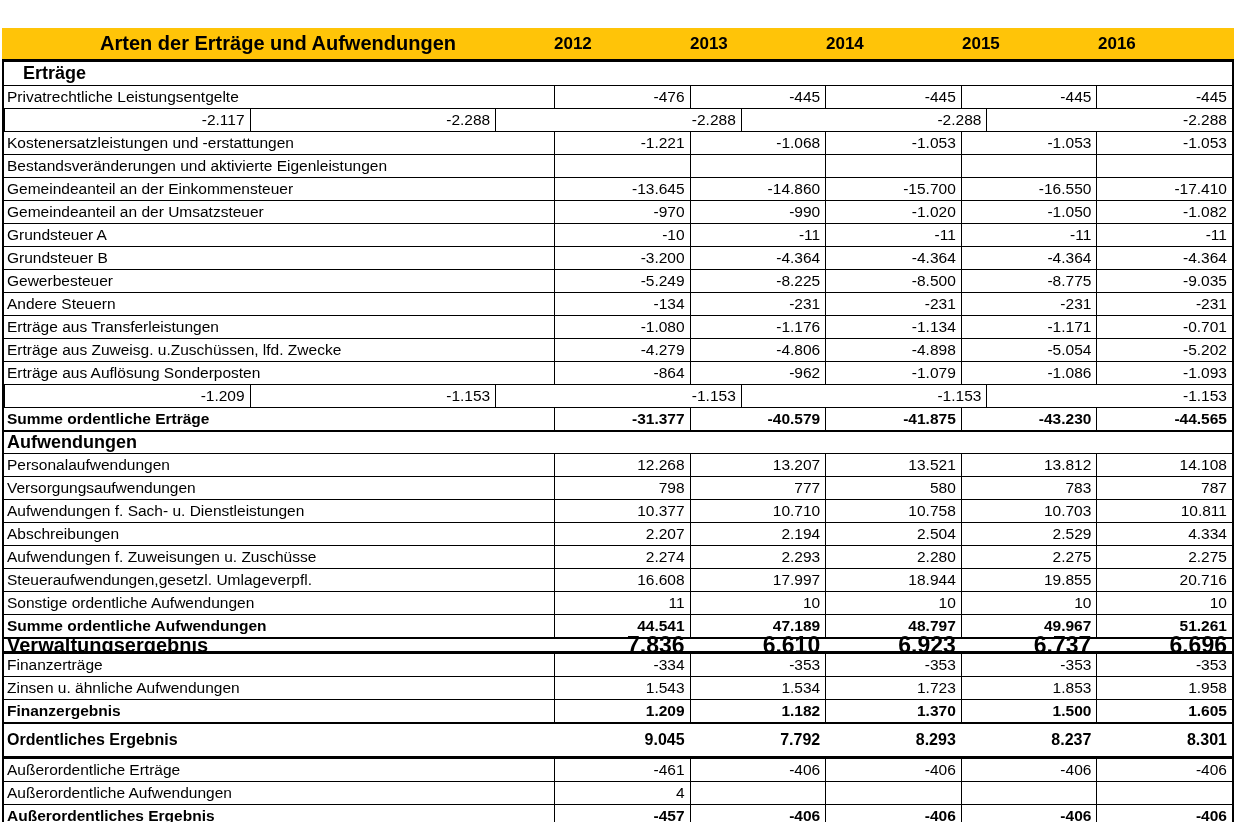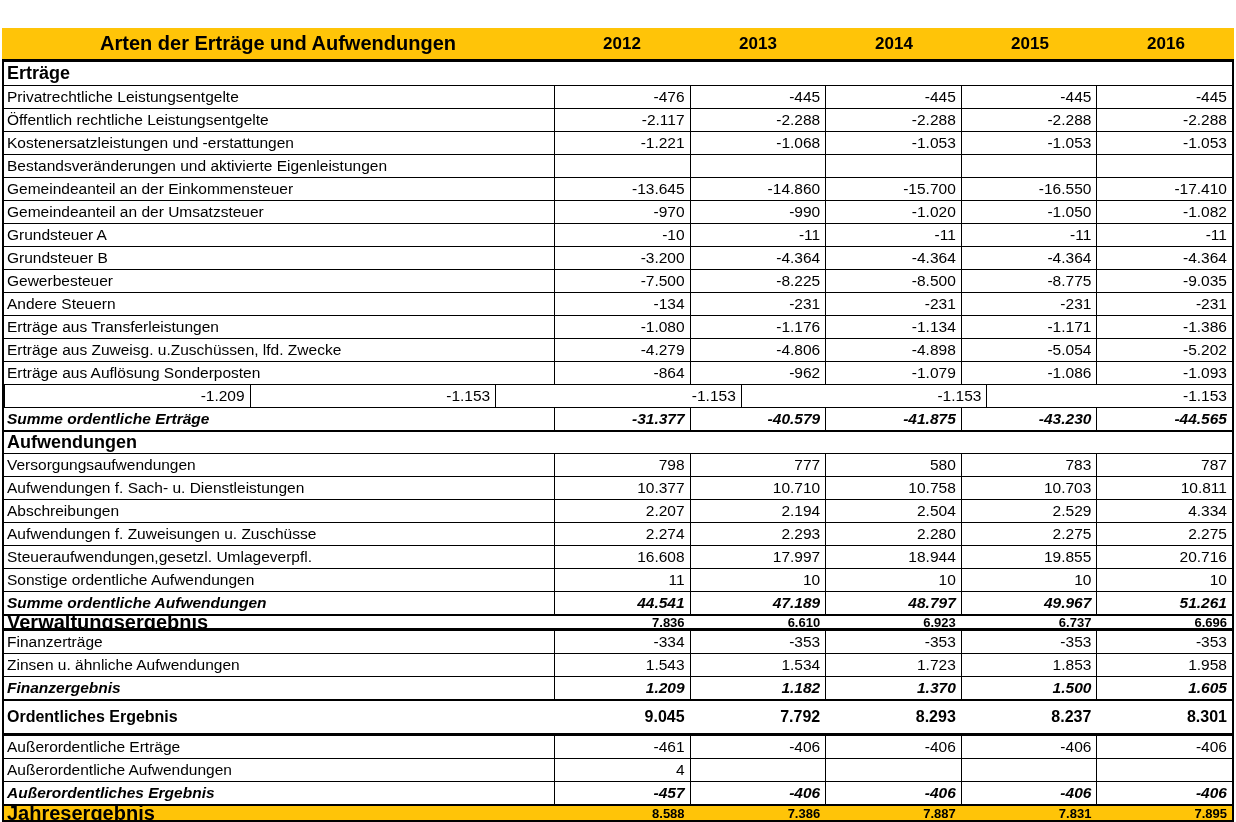--- a/index.html
+++ b/index.html
@@ -22,39 +22,39 @@
     margin-top: 26px;
   }
   .header-row .title-cell {
     width: 552px;
     text-align: center;
     font-weight: bold;
     font-size: 20px;
   }
   .header-row .year-cell {
     flex: 1 1 0;
-    text-align: center;
+    text-align: left;
     font-weight: bold;
     font-size: 17px;
   }
 
   
   .tbody {
     border-left: 2px solid #000;
     border-right: 2px solid #000;
     border-bottom: 2px solid #000;
   }
   .row {
     display: flex;
     align-items: stretch;
     height: 23px;
     border-top: 1px solid #000;
     font-size: 15.5px;
   }
-  .tbody .row:first-child { border-top: none; }
+  .tbody .row:first-child { border-top: none; padding-left: 16px; }
 
   .row .label-cell {
     width: 550px;
     padding-left: 3px;
     display: flex;
     align-items: center;
     overflow: hidden;
     white-space: nowrap;
   }
   .row .value-cell {
@@ -65,21 +65,21 @@
     justify-content: flex-end;
     padding-right: 5px;
     white-space: nowrap;
   }
 
   
   .row.section { height: 23px; border-top: 2px solid #000; }
   .row.section .label-cell { width: auto; flex: 1 1 0; font-weight: bold; font-size: 18px; }
 
   
-  .row.total .label-cell, .row.total .value-cell { font-weight: bold; font-style: italic; }
+  .row.total .label-cell, .row.total .value-cell { font-weight: bold; }
 
   
   .row.result {
     border-top: 2px solid #000;
     border-bottom: 2px solid #000;
     font-weight: bold;
     height: 36px;
   }
   .row.result .value-cell { border-left: none; }
   .row.result + .row { border-top-width: 1px; }
@@ -90,21 +90,21 @@
     background: var(--accent, #FFC408);
     border-top: 2px solid #000;
     font-weight: bold;
     height: 25px;
   }
   .row.grand .value-cell { border-left: none; }
 
   
   .row.large { height: 16px; }
   .row.large .label-cell { font-size: 20px; }
-  .row.large .value-cell { font-size: 13px; }
+  .row.large .value-cell { font-size: 23px; }
 </style>
 </head>
 <body style="--accent: #FFC408;">
 
 <div class="fin-table">
   <div class="header-row">
     <div class="title-cell">Arten der Erträge und Aufwendungen</div>
 
   <div class="year-cell">2012</div>
       <div class="year-cell">2013</div>
@@ -119,21 +119,20 @@
       </div>
       <div class="row data">
         <div class="label-cell">Privatrechtliche Leistungsentgelte</div>
         <div class="value-cell">-476</div>
         <div class="value-cell">-445</div>
         <div class="value-cell">-445</div>
         <div class="value-cell">-445</div>
         <div class="value-cell">-445</div>
       </div>
       <div class="row data">
-        <div class="label-cell">Öffentlich rechtliche Leistungsentgelte</div>
         <div class="value-cell">-2.117</div>
         <div class="value-cell">-2.288</div>
         <div class="value-cell">-2.288</div>
         <div class="value-cell">-2.288</div>
         <div class="value-cell">-2.288</div>
       </div>
       <div class="row data">
         <div class="label-cell">Kostenersatzleistungen und -erstattungen</div>
         <div class="value-cell">-1.221</div>
         <div class="value-cell">-1.068</div>
@@ -176,41 +175,41 @@
       <div class="row data">
         <div class="label-cell">Grundsteuer B</div>
         <div class="value-cell">-3.200</div>
         <div class="value-cell">-4.364</div>
         <div class="value-cell">-4.364</div>
         <div class="value-cell">-4.364</div>
         <div class="value-cell">-4.364</div>
       </div>
       <div class="row data">
         <div class="label-cell">Gewerbesteuer</div>
-        <div class="value-cell">-7.500</div>
+        <div class="value-cell">-5.249</div>
         <div class="value-cell">-8.225</div>
         <div class="value-cell">-8.500</div>
         <div class="value-cell">-8.775</div>
         <div class="value-cell">-9.035</div>
       </div>
       <div class="row data">
         <div class="label-cell">Andere Steuern</div>
         <div class="value-cell">-134</div>
         <div class="value-cell">-231</div>
         <div class="value-cell">-231</div>
         <div class="value-cell">-231</div>
         <div class="value-cell">-231</div>
       </div>
       <div class="row data">
         <div class="label-cell">Erträge aus Transferleistungen</div>
         <div class="value-cell">-1.080</div>
         <div class="value-cell">-1.176</div>
         <div class="value-cell">-1.134</div>
         <div class="value-cell">-1.171</div>
-        <div class="value-cell">-1.386</div>
+        <div class="value-cell">-0.701</div>
       </div>
       <div class="row data">
         <div class="label-cell">Erträge aus Zuweisg. u.Zuschüssen, lfd. Zwecke</div>
         <div class="value-cell">-4.279</div>
         <div class="value-cell">-4.806</div>
         <div class="value-cell">-4.898</div>
         <div class="value-cell">-5.054</div>
         <div class="value-cell">-5.202</div>
       </div>
       <div class="row data">
@@ -233,20 +232,28 @@
         <div class="value-cell">-31.377</div>
         <div class="value-cell">-40.579</div>
         <div class="value-cell">-41.875</div>
         <div class="value-cell">-43.230</div>
         <div class="value-cell">-44.565</div>
       </div>
       <div class="row section">
         <div class="label-cell">Aufwendungen</div>
       </div>
       <div class="row data">
+        <div class="label-cell">Personalaufwendungen</div>
+        <div class="value-cell">12.268</div>
+        <div class="value-cell">13.207</div>
+        <div class="value-cell">13.521</div>
+        <div class="value-cell">13.812</div>
+        <div class="value-cell">14.108</div>
+      </div>
+      <div class="row data">
         <div class="label-cell">Versorgungsaufwendungen</div>
         <div class="value-cell">798</div>
         <div class="value-cell">777</div>
         <div class="value-cell">580</div>
         <div class="value-cell">783</div>
         <div class="value-cell">787</div>
       </div>
       <div class="row data">
         <div class="label-cell">Aufwendungen f. Sach- u. Dienstleistungen</div>
         <div class="value-cell">10.377</div>

